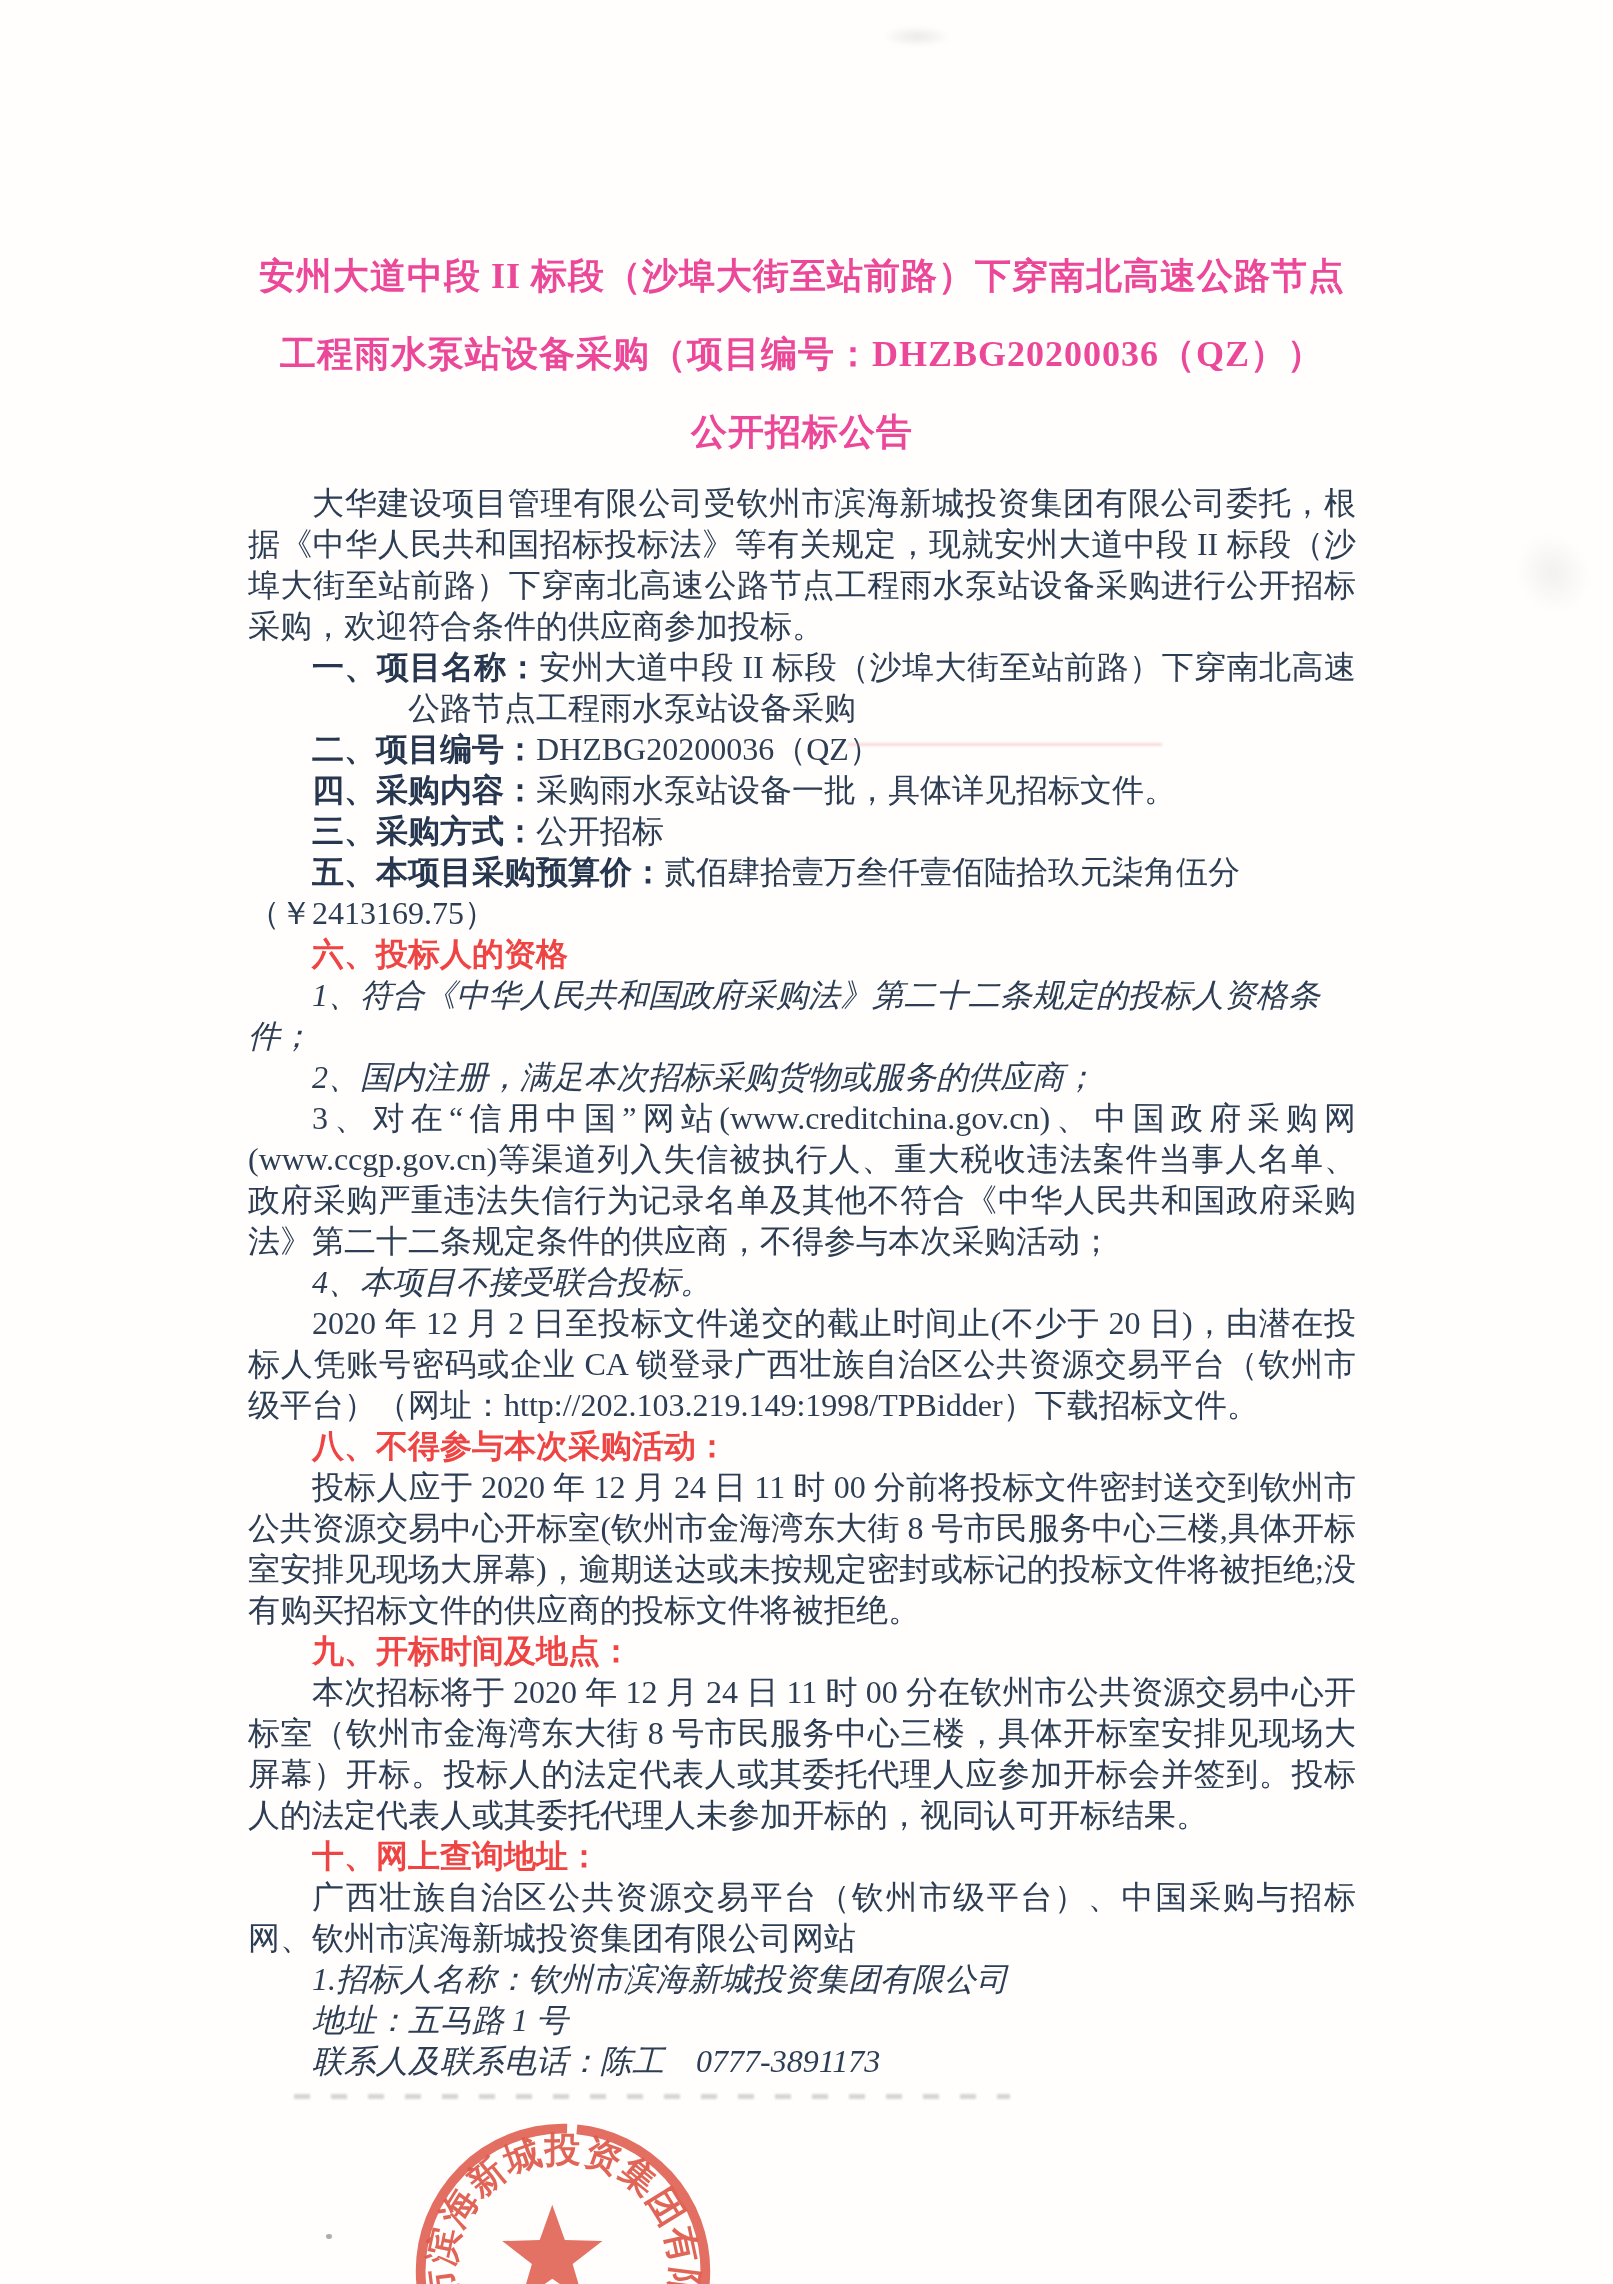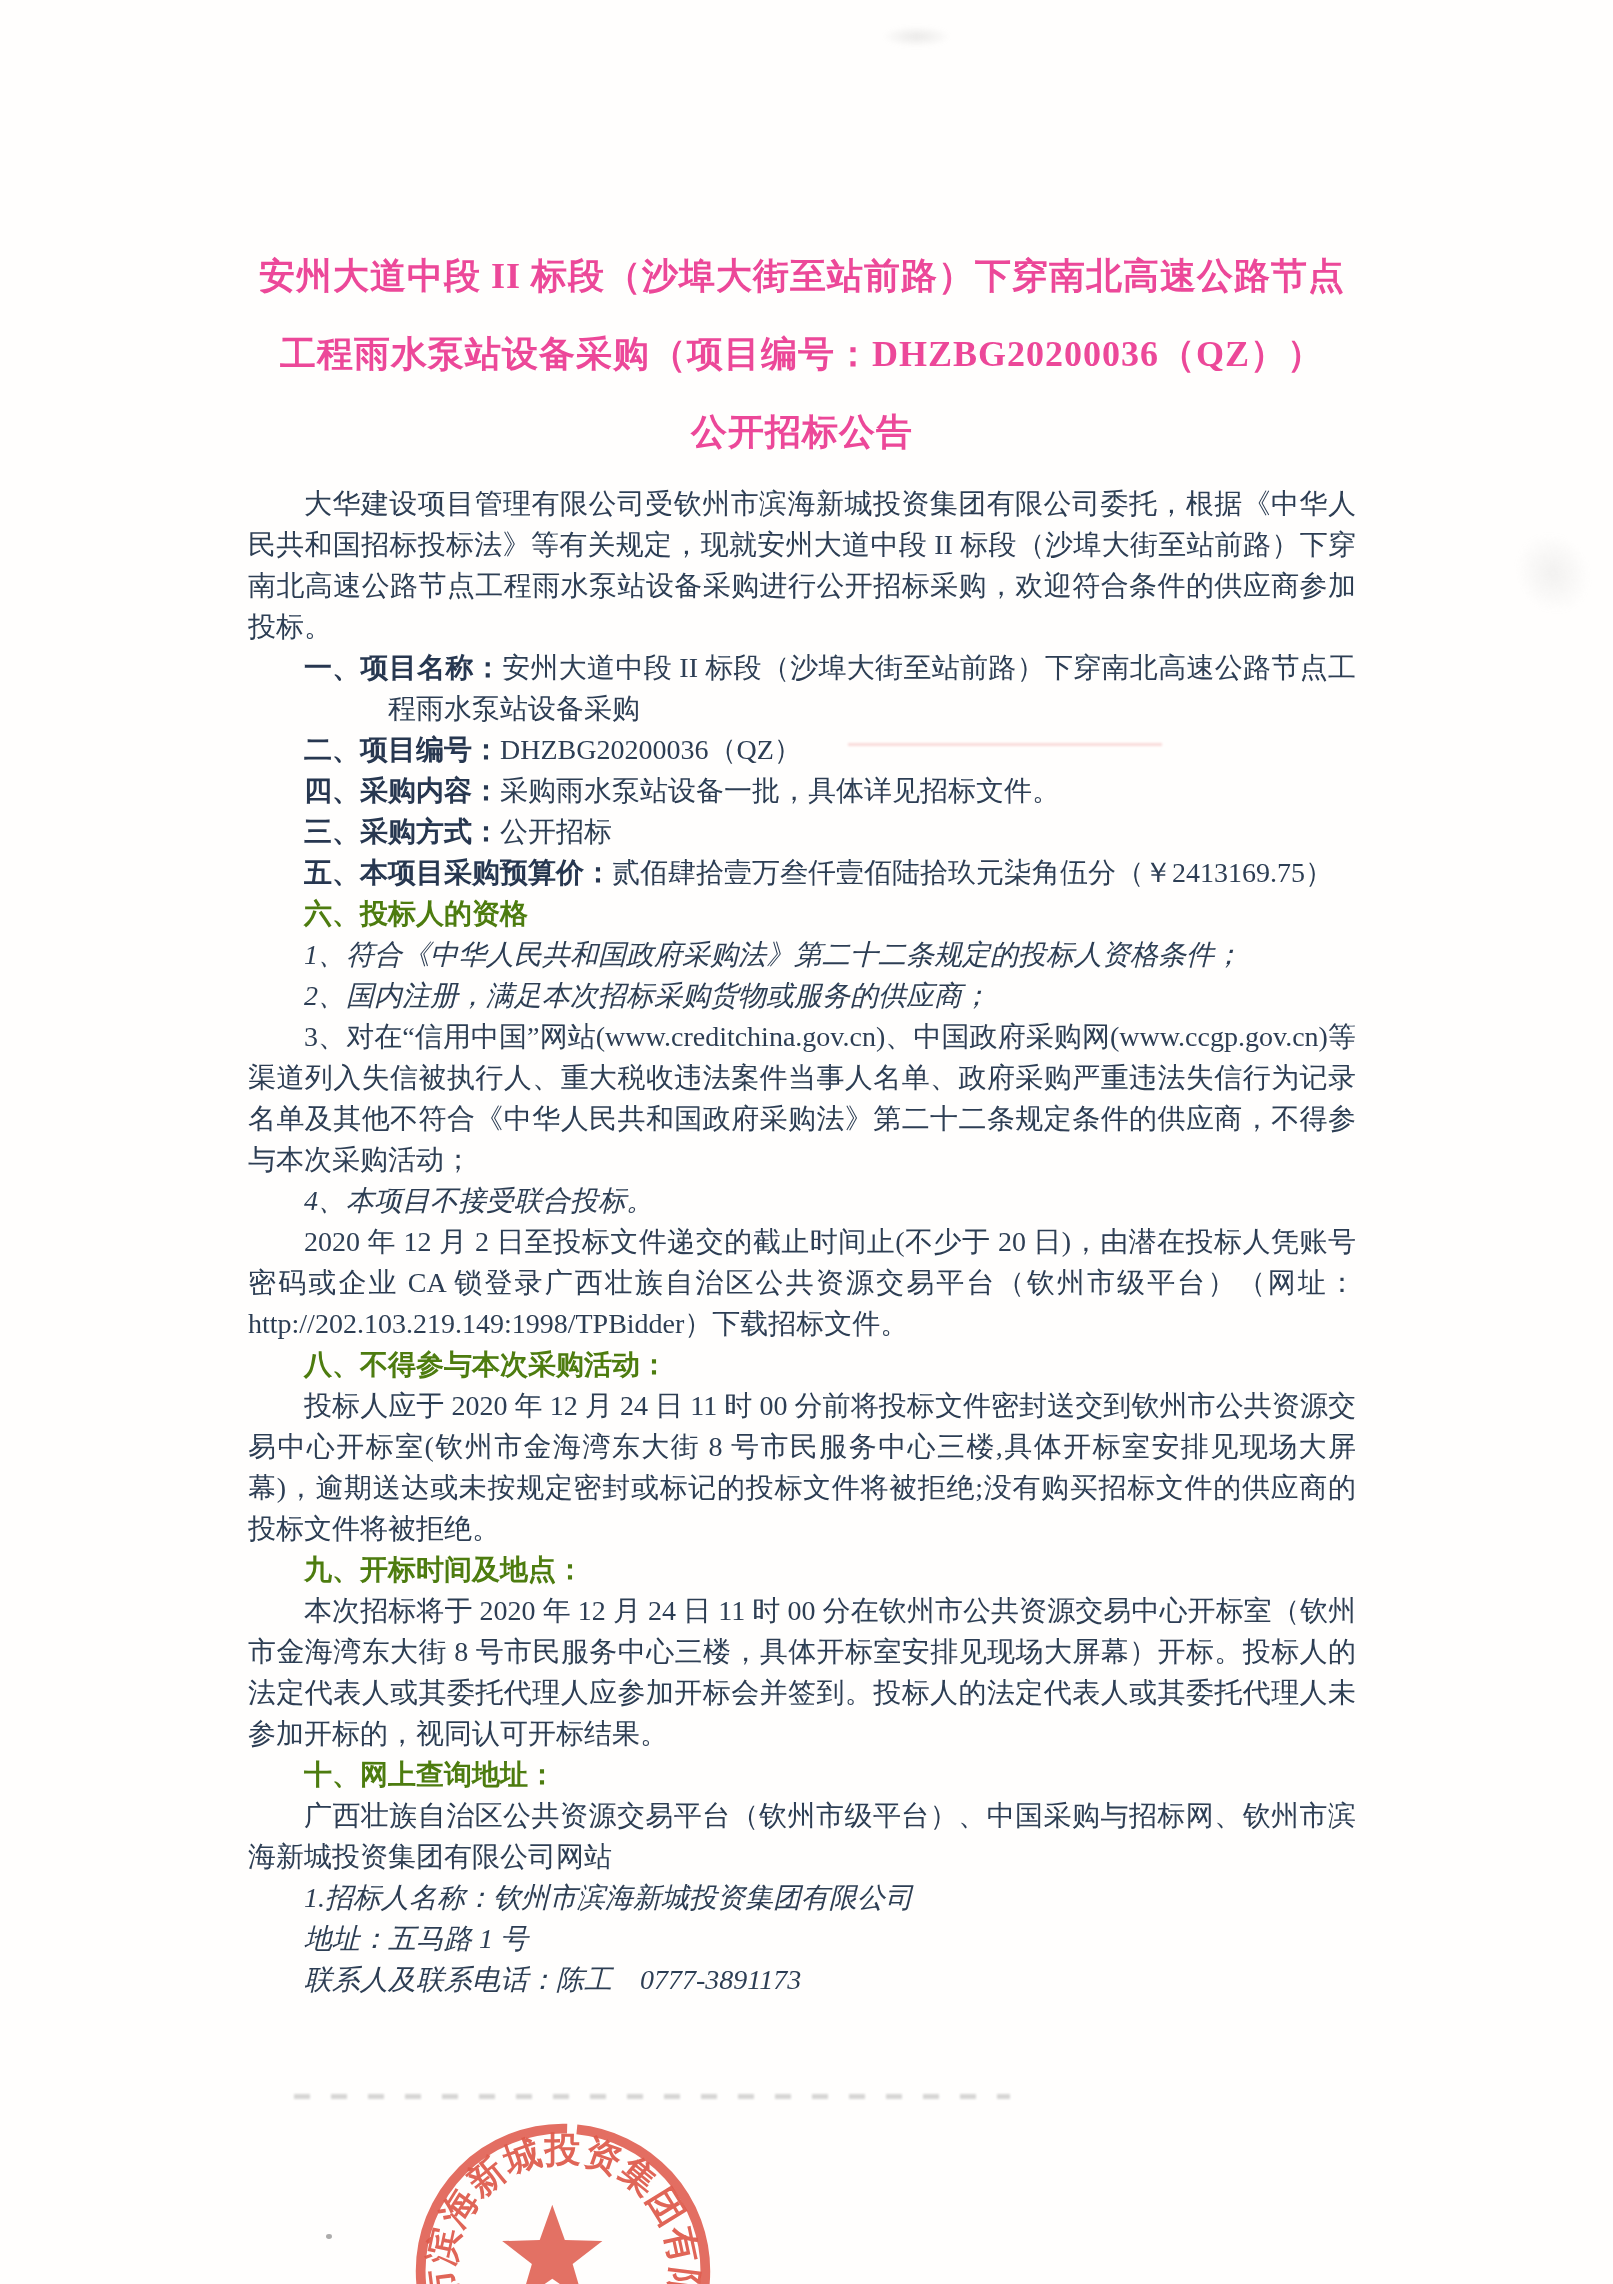--- a/index.html
+++ b/index.html
@@ -15,25 +15,25 @@
   }
   .doc-title{
     text-align:center;
     font-size:36px;
     font-weight:700;
     line-height:78px;
     color:#ec4899;
     letter-spacing:1px;
     margin-bottom:11.8px;
   }
-  .body-text{font-size:28px;line-height:41px;}
+  .body-text{font-size:32px;line-height:41px;}
   p{margin:0;}
   .para{text-indent:2em;text-align:justify;}
   .line{text-indent:2em;font-style:italic;}
-  .heading{text-indent:2em;font-weight:700;color:#4d7c0f;}
+  .heading{text-indent:2em;font-weight:700;color:#ef4444;}
   .item{text-indent:2em;}
   .hang{
     padding-left:5em;
     text-indent:-3em;
     text-align:justify;
   }
   .b{font-weight:700;color:#273750;}
   
   .seal{position:absolute;left:407px;top:2115px;opacity:0.9;}
   

